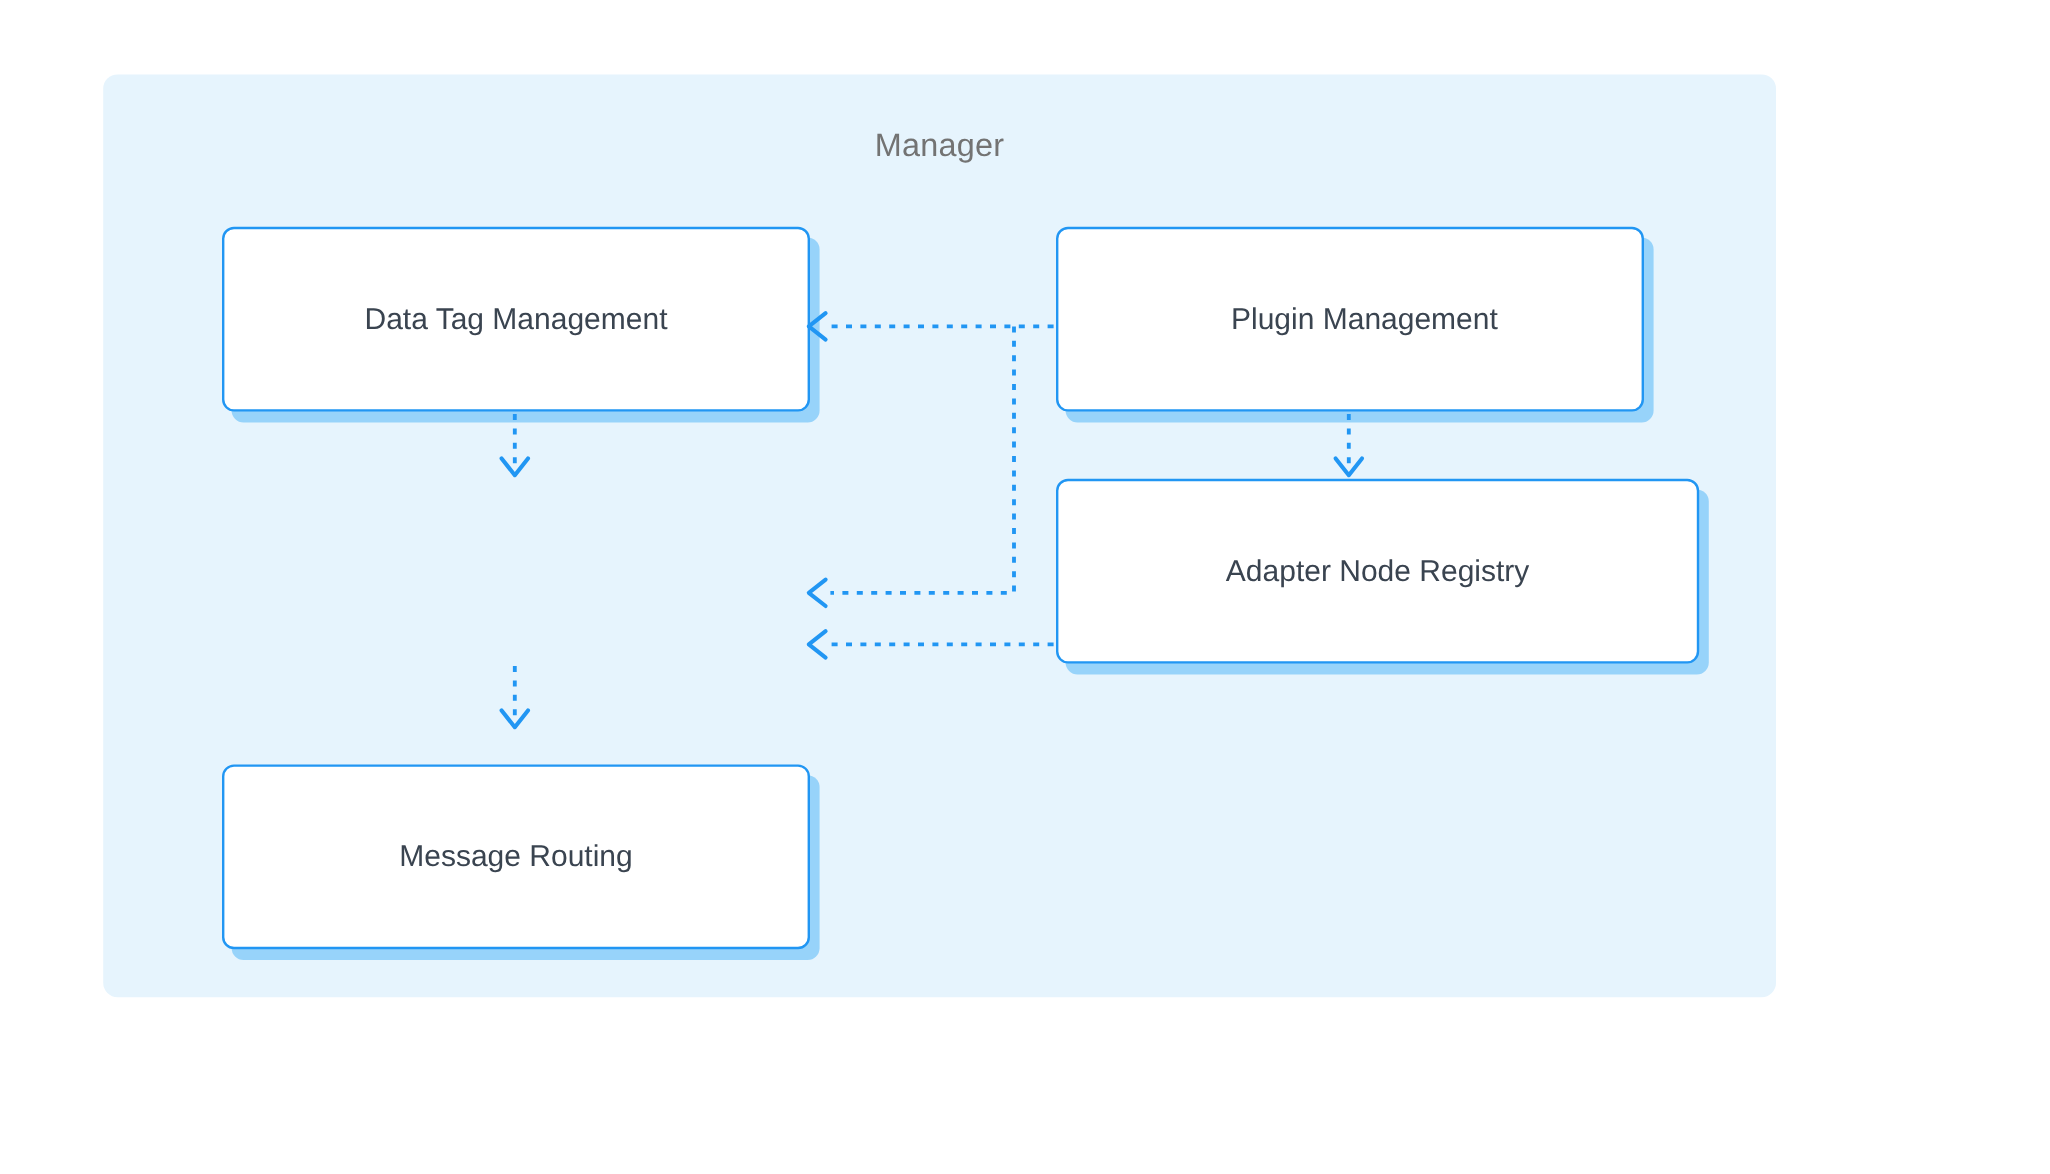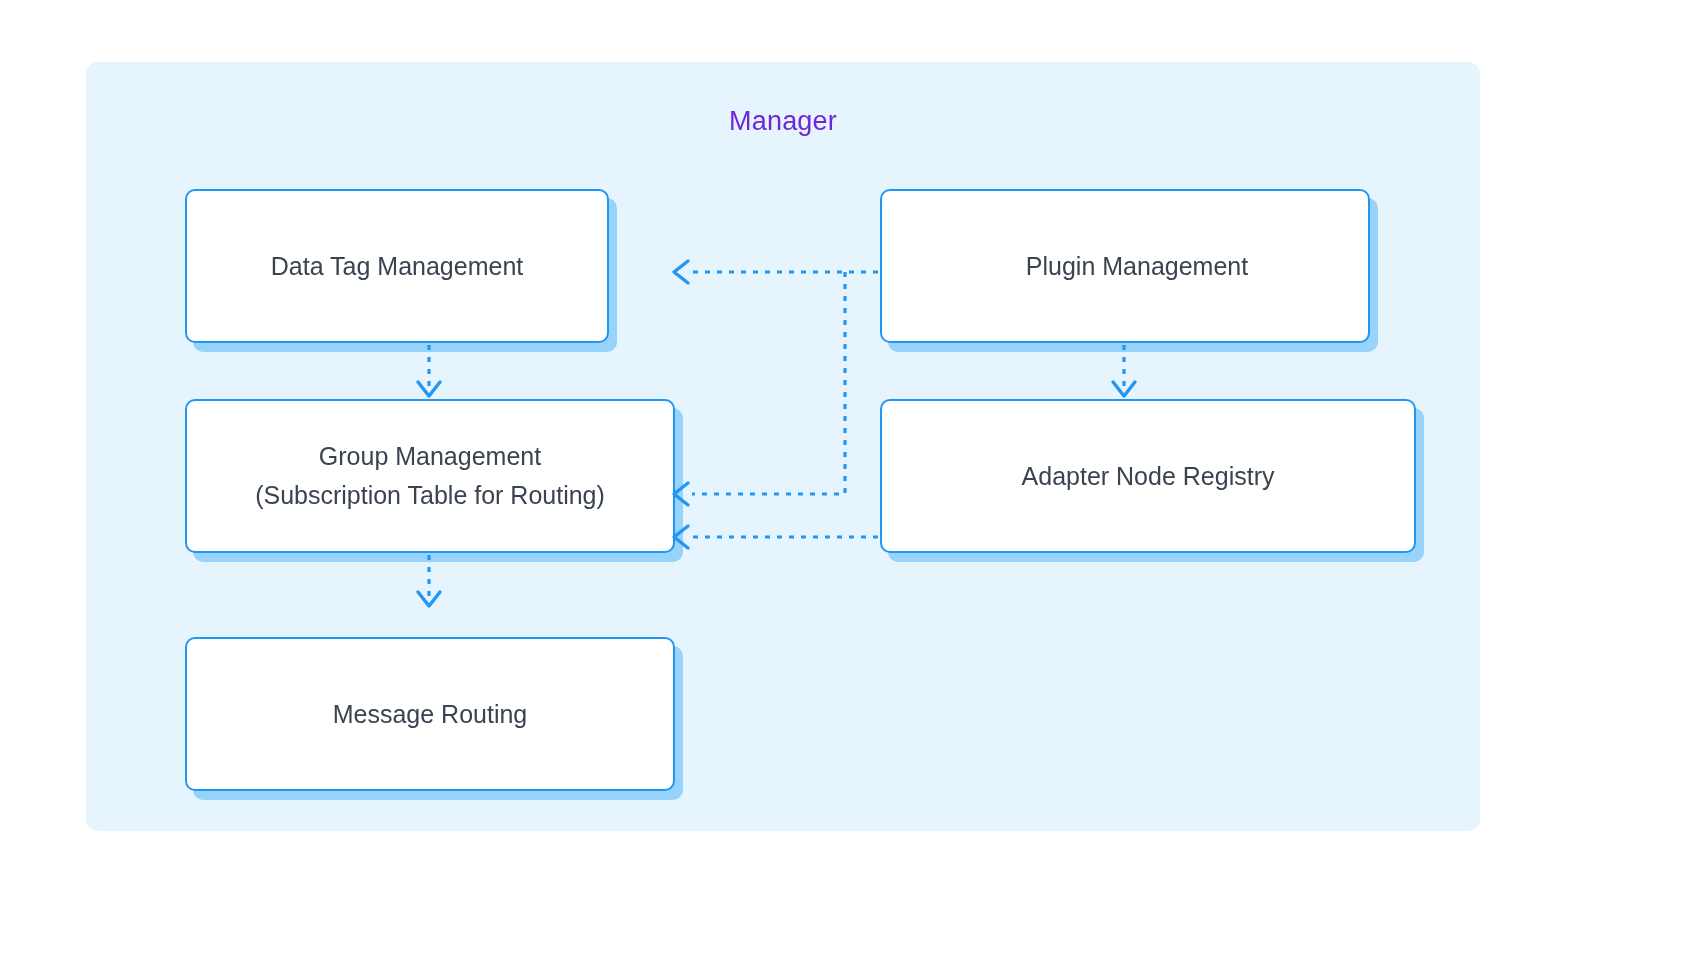--- a/index.html
+++ b/index.html
@@ -30,21 +30,21 @@
     background: #e6f4fd;
     border-radius: 12px;
   }
   .panel-title {
     position: absolute;
     left: 0;
     top: 44px;
     width: 100%;
     text-align: center;
     font-size: 27px;
-    color: #6d28d9;
+    color: #737373;
     font-family: "Liberation Sans", sans-serif;
     letter-spacing: 0.2px;
   }
 
   
   .node {
     position: absolute;
     background: #ffffff;
     border: 2.5px solid #2196f3;
     border-radius: 10px;
@@ -57,21 +57,21 @@
   .node-label {
     font-size: 25px;
     color: #3a4450;
     text-align: center;
     line-height: 1.55;
     font-family: "Liberation Sans", sans-serif;
     white-space: pre-line;
   }
 
   
-  #node-data-tag      { left: 185px; top: 189px; width: 424px; height: 154px; }
+  #node-data-tag      { left: 185px; top: 189px; width: 490px; height: 154px; }
   #node-group-mgmt    { left: 185px; top: 399px; width: 490px; height: 154px; }
   #node-message-route { left: 185px; top: 609px; width: 490px; height: 154px; margin-top: 28px; }
   
   #node-plugin-mgmt   { left: 880px; top: 189px; width: 490px; height: 154px; padding-left: 24px; }
   #node-adapter-reg   { left: 880px; top: 399px; width: 536px; height: 154px; }
 
   
   #connector-layer {
     position: absolute;
     left: 0;
@@ -101,24 +101,20 @@
 <div id="canvas">
 
   <div class="manager-panel">
     <div class="panel-title">Manager</div>
   </div>
 
   <div class="node" id="node-data-tag">
     <div class="node-label">Data Tag Management</div>
   </div>
 
-  <div class="node" id="node-group-mgmt">
-    <div class="node-label">Group Management
-(Subscription Table for Routing)</div>
-  </div>
 
   <div class="node" id="node-message-route">
     <div class="node-label">Message Routing</div>
   </div>
 
   <div class="node" id="node-plugin-mgmt">
     <div class="node-label">Plugin Management</div>
   </div>
 
   <div class="node" id="node-adapter-reg">

